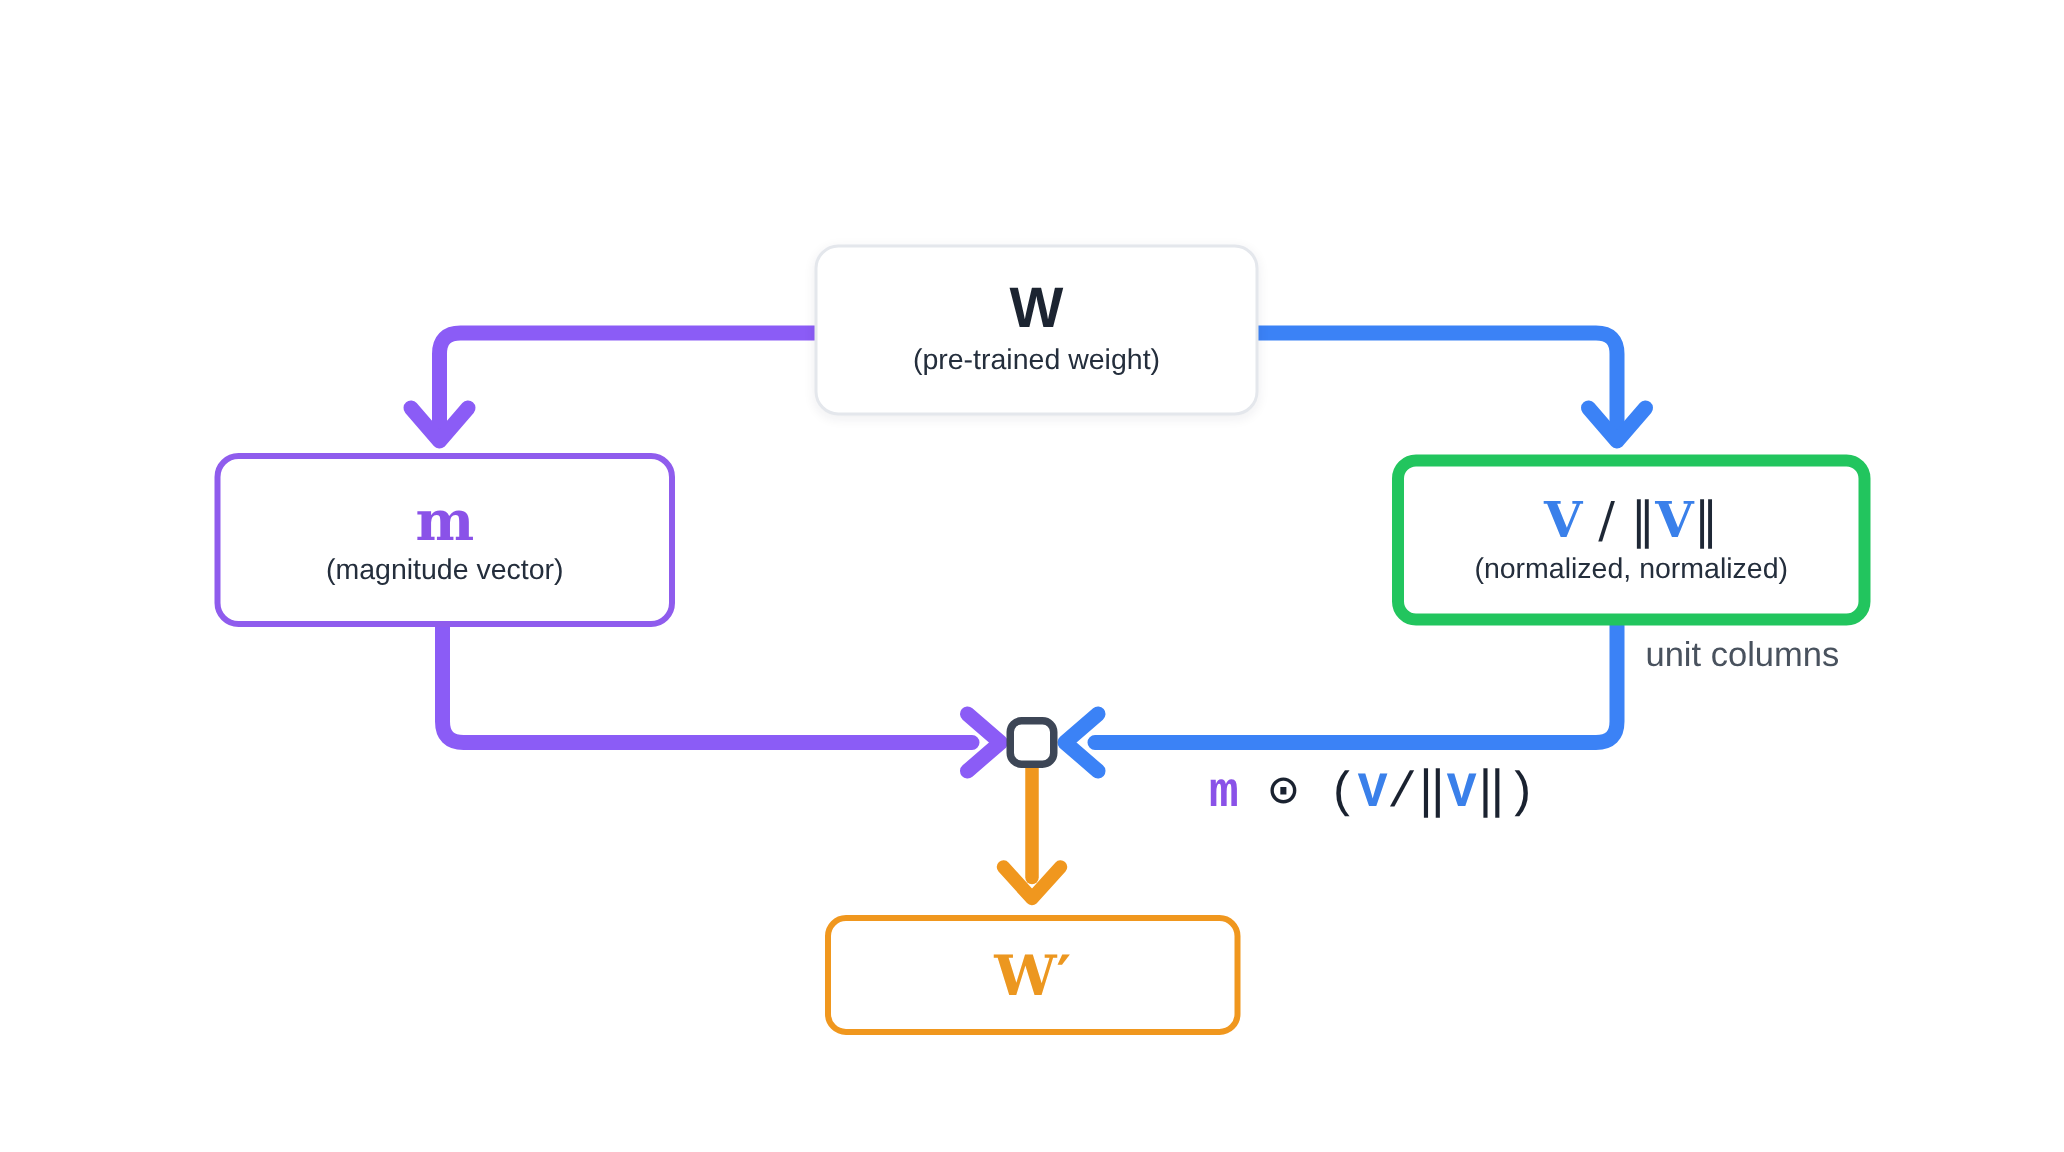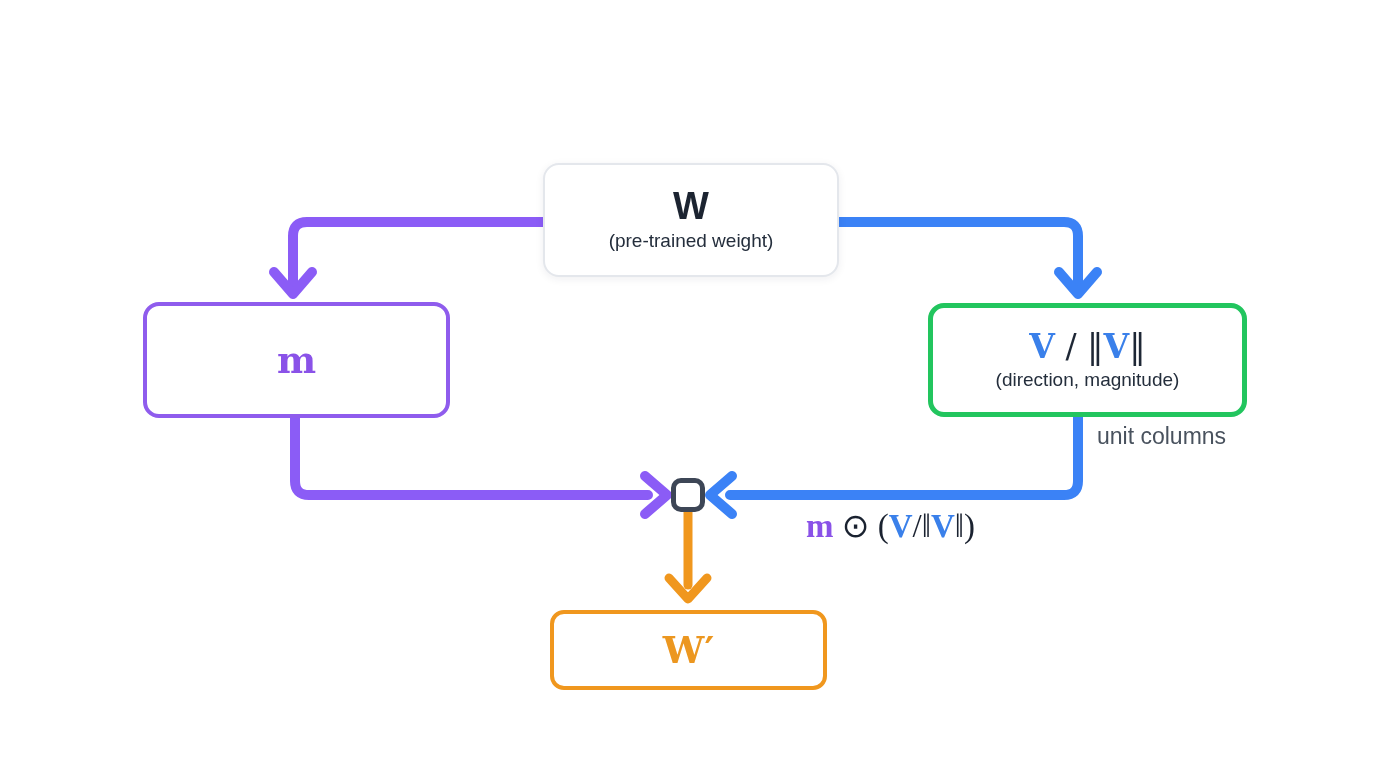--- a/index.html
+++ b/index.html
@@ -11,37 +11,37 @@
   .node{
     position:absolute;display:flex;flex-direction:column;align-items:center;justify-content:center;
     background:#ffffff;text-align:center;box-sizing:border-box;gap:2px;
   }
   .node-w{
     left:543px;top:163px;width:296px;height:114px;
     border:2px solid #e4e7ec;border-radius:16px;
     box-shadow:0 2px 8px rgba(25,35,55,0.07);
   }
   .node-m{left:143px;top:302px;width:307px;height:116px;border:4px solid #8f5ced;border-radius:16px;}
-  .node-v{left:928px;top:303px;width:319px;height:114px;border:5px solid #22c55e;border-radius:16px;}
+  .node-v{left:928px;top:303px;width:319px;height:114px;border:8px solid #22c55e;border-radius:16px;}
   .node-wp{left:550px;top:610px;width:277px;height:80px;border:4px solid #f0971e;border-radius:14px;}
   .serif{font-family:"DejaVu Serif","DejaVu Sans",serif;}
   .sym-sans{font-weight:bold;font-size:38px;color:#1c2431;line-height:1.05;}
   .caption{font-size:19px;color:#242e3c;line-height:1.25;}
   .sym-m{font-size:37px;font-weight:bold;color:#8a52e8;line-height:1.1;}
   .v-line{font-size:33px;line-height:1.15;color:#1e2735;}
   .v-line .v-blue{color:#3a80ea;font-weight:bold;}
   .sym-wp{font-size:37px;font-weight:bold;color:#ec9720;line-height:1.1;}
   .merge{
     position:absolute;left:671px;top:478px;width:34px;height:34px;
     border:5px solid #3d4656;border-radius:10px;background:#ffffff;box-sizing:border-box;
   }
   .unit-note{position:absolute;left:1097px;top:423px;font-size:23px;color:#49525e;text-align:right;}
   .formula{
     position:absolute;left:806px;top:506px;font-size:33px;color:#1a2230;
-    font-family:Liberation Serif, serif;white-space:nowrap;
+    font-family:Liberation Mono, monospace;white-space:nowrap;
   }
   .formula .f-m{color:#8a52e8;font-weight:bold;}
   .formula .f-v{color:#3a80ea;font-weight:bold;}
 </style>
 </head>
 <body>
 
 <div class="canvas">
 
   <svg class="arrows" width="1376" height="768" viewBox="0 0 1376 768" fill="none">
@@ -62,25 +62,26 @@
     <path d="M 669 578 L 688 599 L 707 578" stroke-width="9" stroke-linecap="round" stroke-linejoin="round" stroke="#f0971e"></path>
   </svg>
 
   <div class="node node-w">
     <div class="sym-sans">W</div>
     <div class="caption">(pre-trained weight)</div>
   </div>
 
   <div class="node node-m">
     <div class="sym-m serif">m</div>
+    <div class="caption">(magnitude vector)</div>
   </div>
 
   <div class="node node-v">
     <div class="v-line serif"><span class="v-blue">V</span><span> / ‖</span><span class="v-blue">V</span><span>‖</span></div>
-    <div class="caption">(direction, magnitude)</div>
+    <div class="caption">(normalized, normalized)</div>
   </div>
 
   <div class="unit-note">unit columns</div>
 
   <div class="merge"></div>
 
   <div class="formula"><span class="f-m">m</span><span> ⊙ (</span><span class="f-v">V</span><span>/‖</span><span class="f-v">V</span><span>‖)</span></div>
 
   <div class="node node-wp">
     <div class="sym-wp serif">W′</div>

